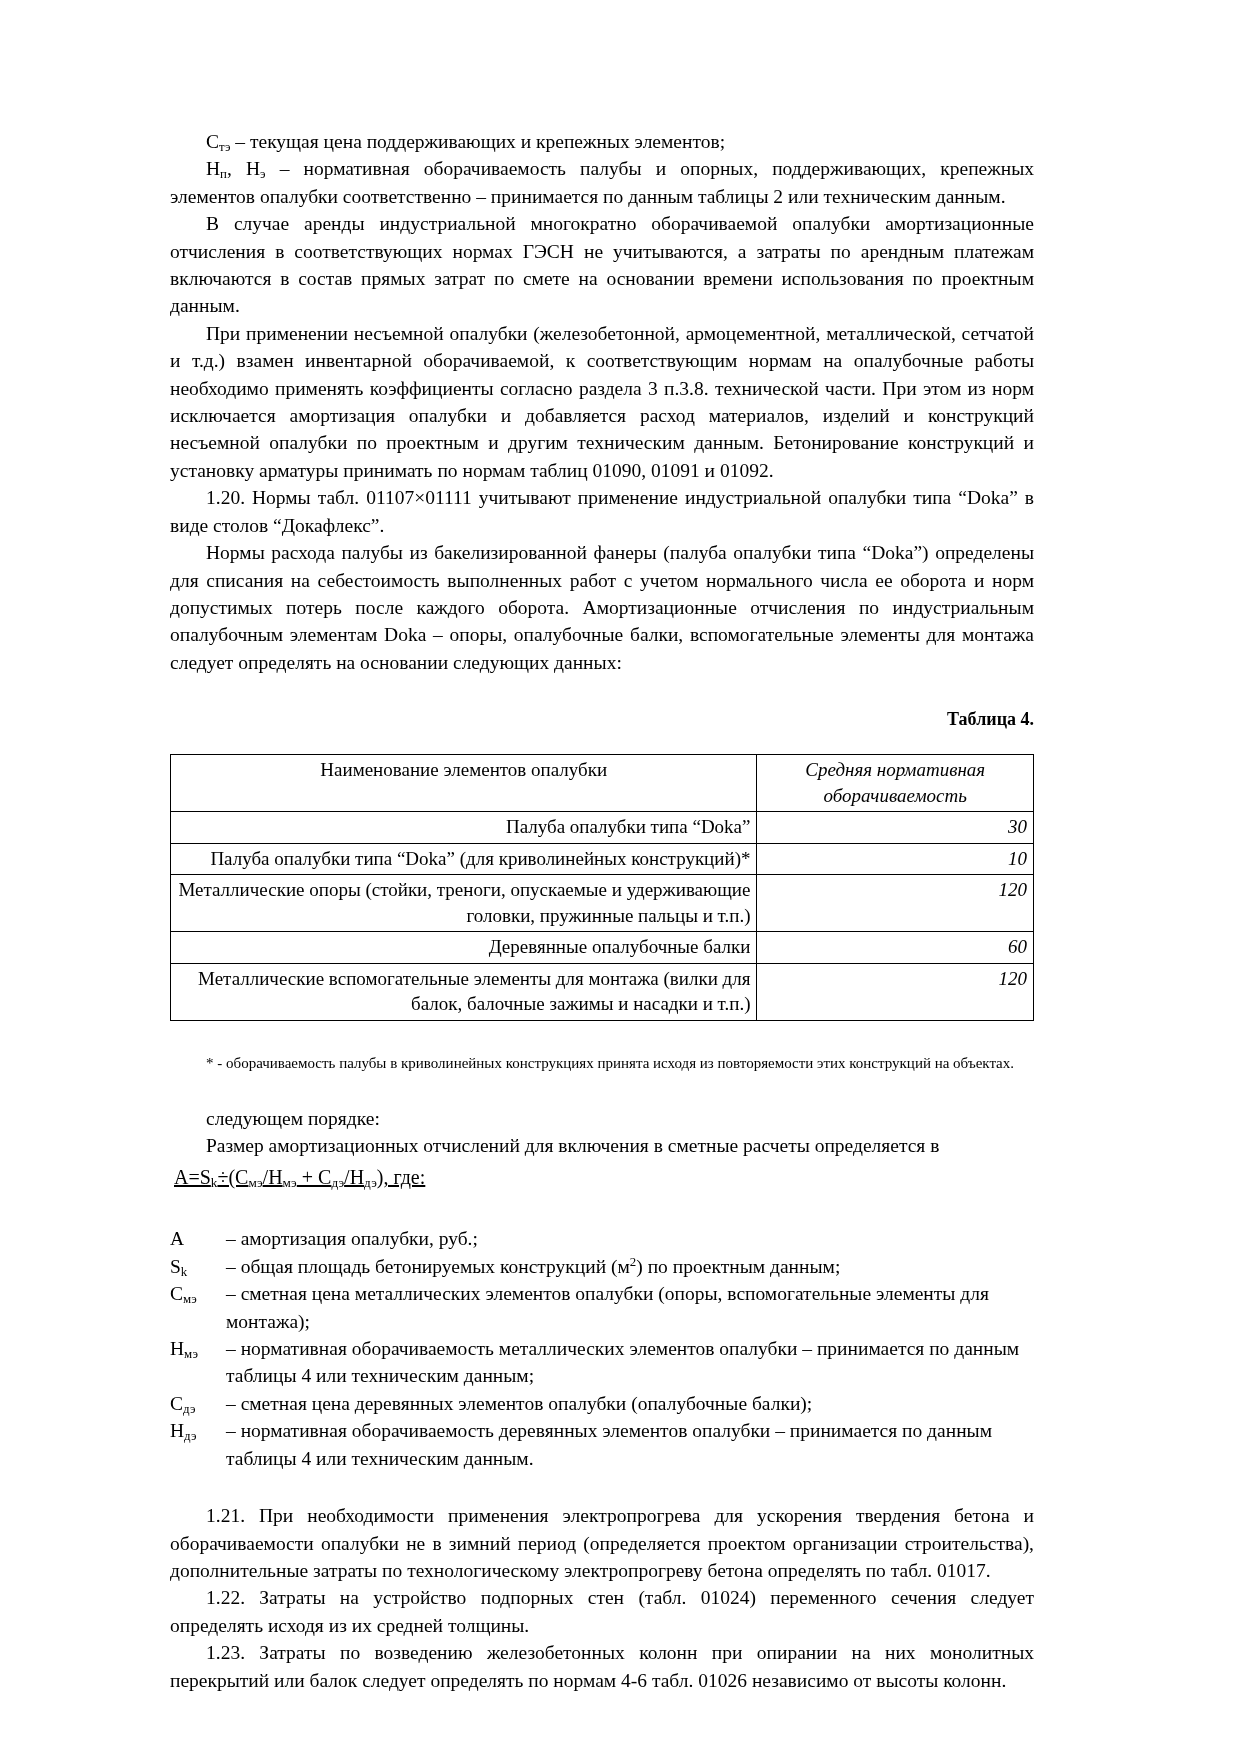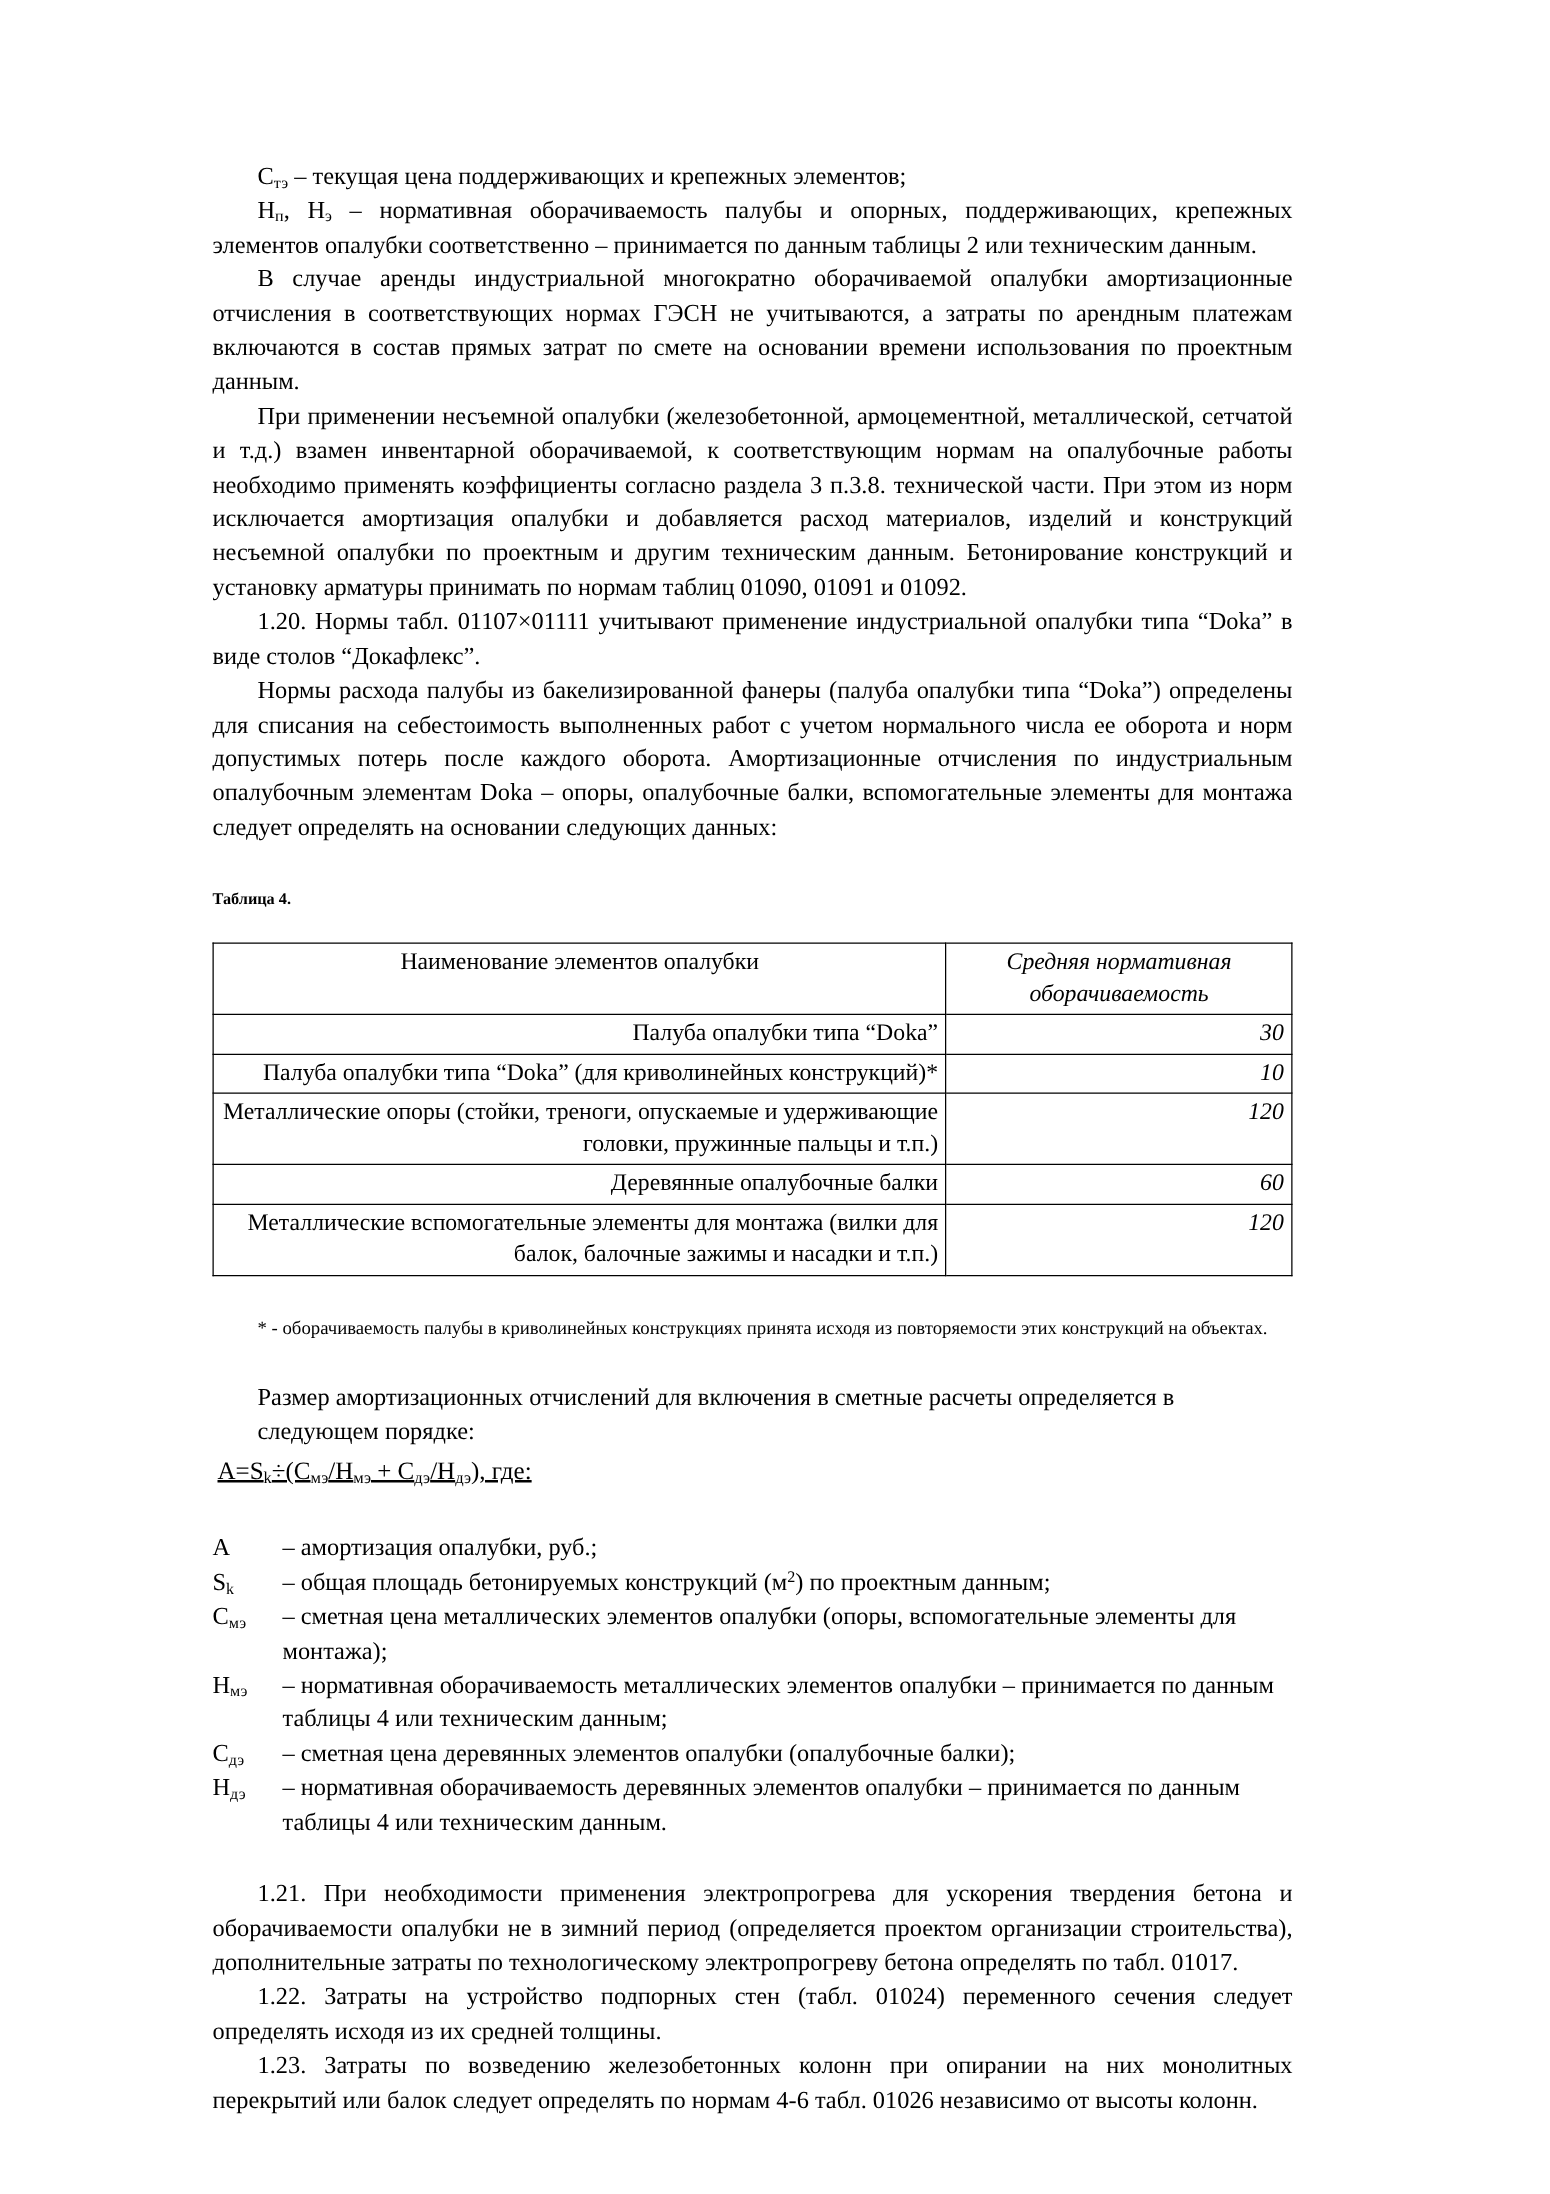--- a/index.html
+++ b/index.html
@@ -48,24 +48,24 @@
     font-weight: bold;
     font-style: italic;
     text-align: justify;
     margin: 0;
   }
   .tbl-caption-line {
     display: block;
   }
   .tbl-number {
     display: block;
-    text-align: left;
+    text-align: right;
     font-weight: bold;
     font-style: normal;
-    font-size: 13px;
+    font-size: 18px;
     line-height: 26px;
   }
 
   table.doka {
     border-collapse: collapse;
     width: 100%;
     margin-top: 22px;
     table-layout: fixed;
     padding-left: 31px;
   }
@@ -183,22 +183,22 @@
     </tbody>
   </table>
 
   <div class="gap-lg"></div>
 
   <p class="footnote">* - оборачиваемость палубы в криволинейных конструкциях принята исходя из повторяемости этих конструкций на объектах.</p>
 
   <div class="gap-lg"></div>
 
   <div class="indent-block">
+    <div>следующем порядке:</div>
     <div>Размер амортизационных отчислений для включения в сметные расчеты определяется в</div>
-    <div>следующем порядке:</div>
   </div>
 
   <p class="formula"><span><span>A=S</span><sub>k</sub></span><span>÷(С</span><sub>мэ</sub><span>/Н</span><sub>мэ</sub><span> + С</span><sub>дэ</sub><span>/Н</span><sub>дэ</sub><span>), где:</span></p>
 
   <div class="gap-lg"></div>
 
   <div class="deflist">
 
     <div class="defrow">
       <div class="defsym"><span>A</span></div>

